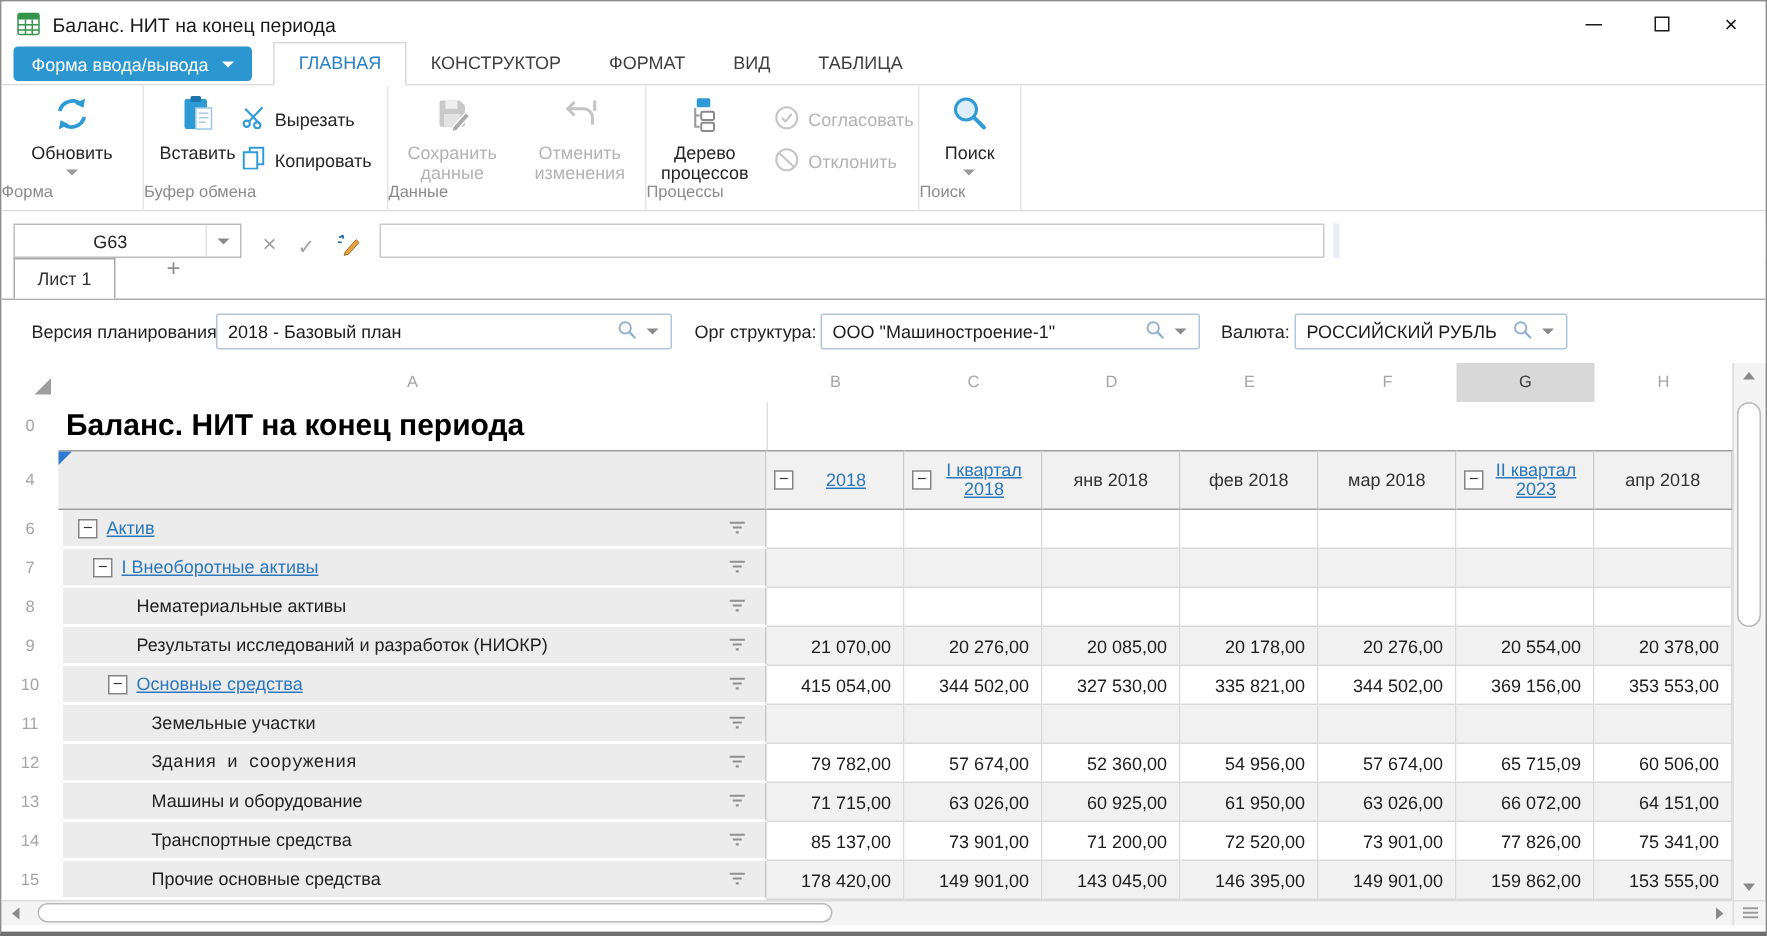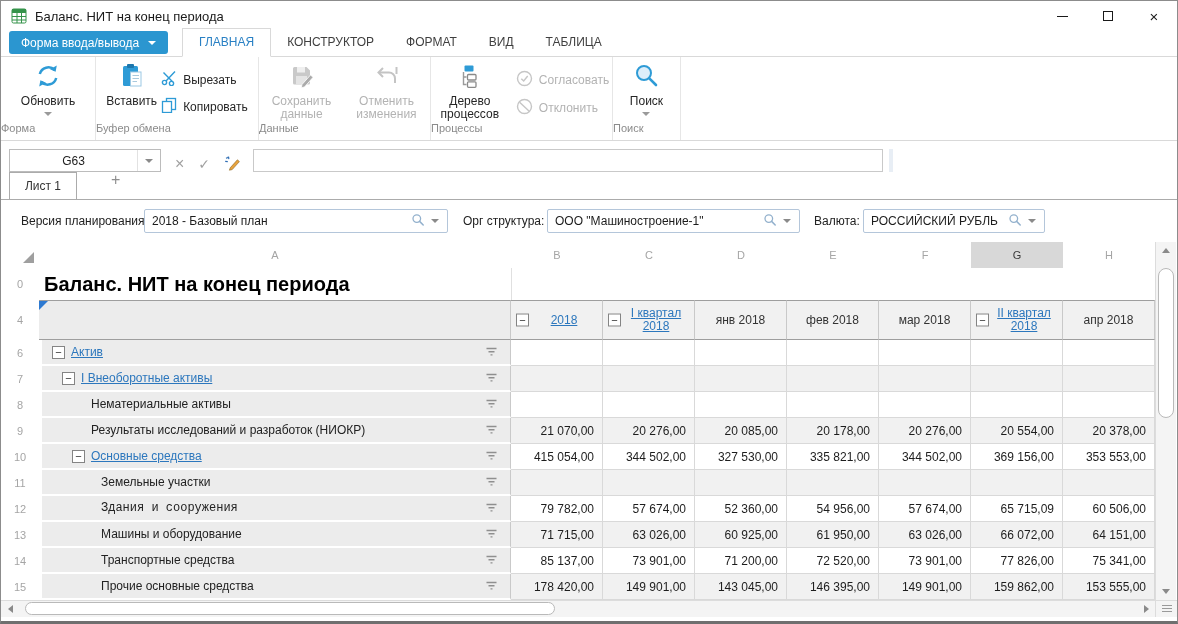--- a/index.html
+++ b/index.html
@@ -383,21 +383,21 @@
           <span class="">янв 2018</span>
         </div>
         <div class="hdr-cell">
           <span class="">фев 2018</span>
         </div>
         <div class="hdr-cell">
           <span class="">мар 2018</span>
         </div>
         <div class="hdr-cell has-box">
           <div class="cbox">−</div>
-          <span class="hdr-link">II квартал 2018</span>
+          <span class="hdr-link">II квартал 2023</span>
         </div>
         <div class="hdr-cell">
           <span class="">апр 2018</span>
         </div>
         <div class="rownum">6</div>
         <div class="label-cell" style="padding-left: 10px;">
           <div class="cbox">−</div>
           <span class="label-text link">Актив</span>
           <div class="funnel">
             <svg width="13" height="11" viewBox="0 0 13 11">

